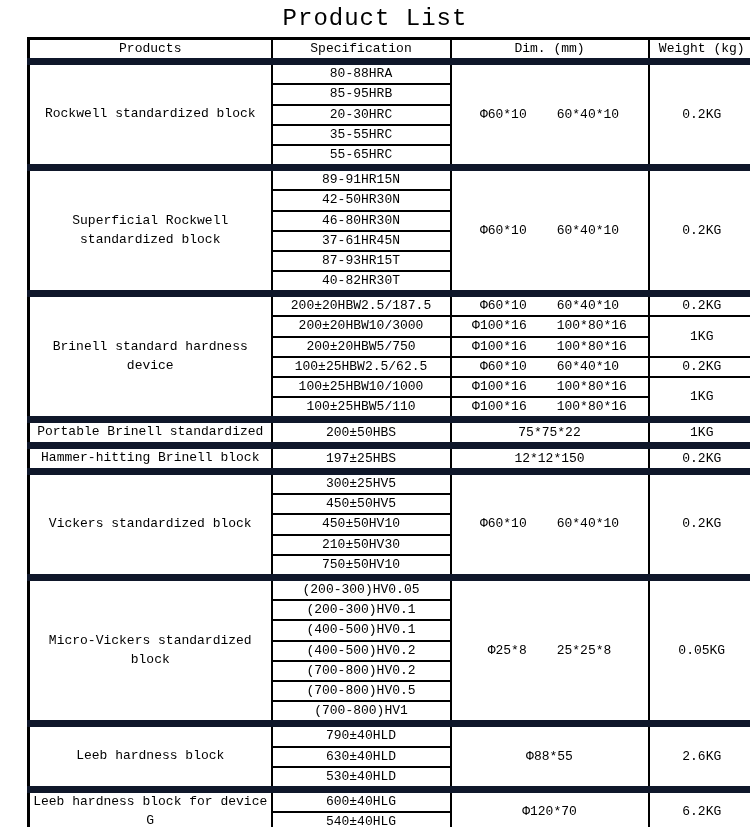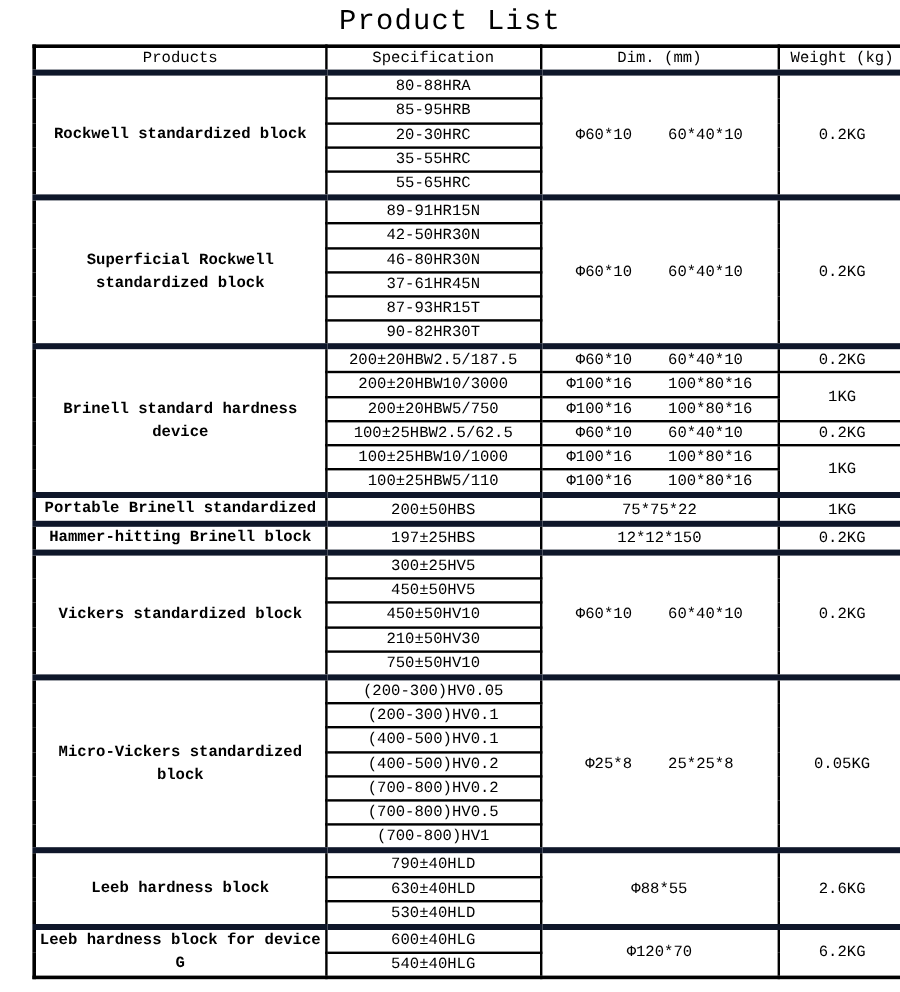--- a/index.html
+++ b/index.html
@@ -42,23 +42,22 @@
     font-weight: normal;
     line-height: 1.4;
     overflow: hidden;
     white-space: nowrap;
   }
   thead th { height: 22px; }
   tbody td { height: 19px; }
   td.products-cell {
     white-space: normal;
     line-height: 1.45;
-    font-weight: bold;
-  }
-  td.section-top { border-top: 5px solid #0f172a; }
+  }
+  td.section-top { border-top: 7px solid #0f172a; }
   td.dim-cell span + span { margin-left: 30px; }
   td.weight-cell { }
 </style>
 </head>
 <body>
 
 <div class="page">
   <h1 class="title">Product List</h1>
   <table class="product-table">
     <colgroup>
@@ -106,21 +105,21 @@
         <tr>
           <td class="spec-cell">46-80HR30N</td>
         </tr>
         <tr>
           <td class="spec-cell">37-61HR45N</td>
         </tr>
         <tr>
           <td class="spec-cell">87-93HR15T</td>
         </tr>
         <tr>
-          <td class="spec-cell">90-82HR30T</td>
+          <td class="spec-cell">40-82HR30T</td>
         </tr>
         <tr>
           <td class="products-cell section-top" rowspan="6">Brinell standard hardness device</td>
           <td class="spec-cell section-top">200±20HBW2.5/187.5</td>
           <td class="dim-cell section-top" rowspan="1"><span>Φ60*10</span><span>60*40*10</span></td>
           <td class="weight-cell section-top" rowspan="1">0.2KG</td>
         </tr>
         <tr>
           <td class="spec-cell">200±20HBW10/3000</td>
           <td class="dim-cell" rowspan="1"><span>Φ100*16</span><span>100*80*16</span></td>

